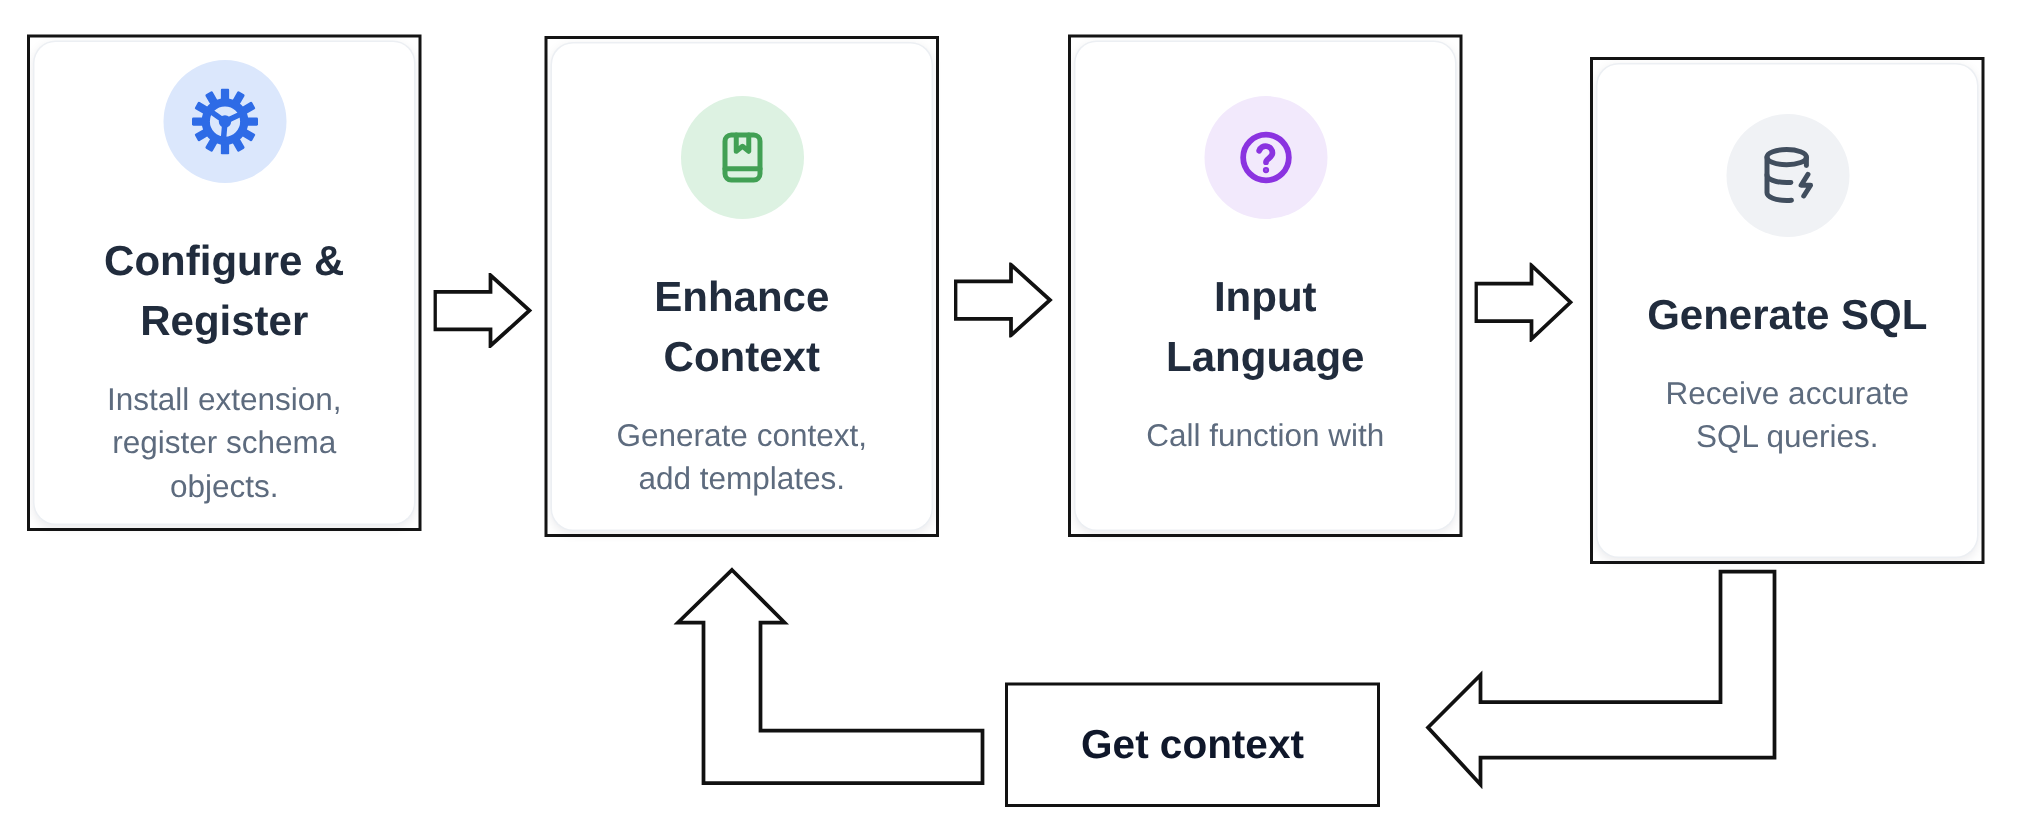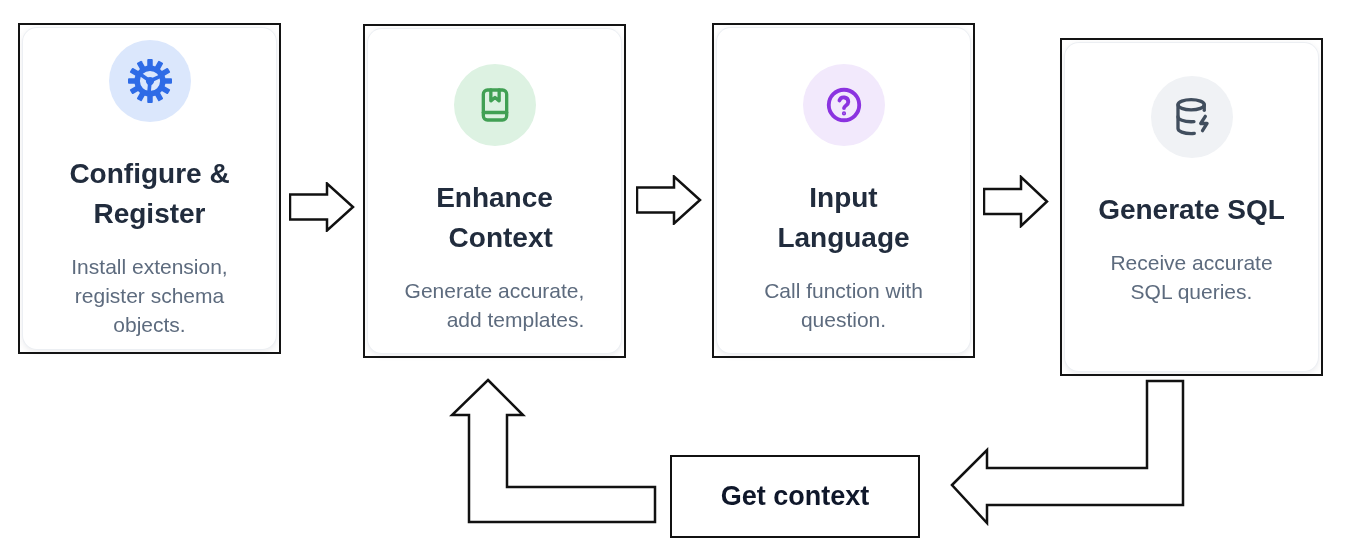--- a/index.html
+++ b/index.html
@@ -16,21 +16,21 @@
   .card-1{left:18px;top:23px;width:263px;height:331px;}
   .card-2{left:363px;top:24px;width:263px;height:334px;}
   .card-3{left:712px;top:23px;width:263px;height:335px;}
   .card-4{left:1060px;top:22px;width:263px;height:338px;margin-top:16px;}
   .card-inner{
     position:absolute;inset:3px;border-radius:14px;background:#ffffff;
     box-shadow:0 0 0 1px #eceff3, 0 2px 7px rgba(15,23,42,.10);
     display:flex;flex-direction:column;align-items:center;text-align:center;
   }
   .card-1 .card-inner{padding-top:12px;}
-  .card-2 .card-inner{padding-top:35px;text-align:right;}
+  .card-2 .card-inner{padding-top:35px;}
   .card-3 .card-inner{padding-top:36px;}
   .card-4 .card-inner{padding-top:33px;}
   .icon-circle{
     width:82px;height:82px;border-radius:50%;
     display:flex;align-items:center;justify-content:center;flex:0 0 auto;
   }
   .bg-blue{background:#dbe7fc;}
   .bg-green{background:#ddf2e2;}
   .bg-purple{background:#f2e9fc;}
   .bg-gray{background:#f0f2f5;}
@@ -105,42 +105,41 @@
           <rect x="5" y="3" width="14" height="18" rx="2.5"></rect>
           <line x1="5" y1="16.5" x2="19" y2="16.5"></line>
           <path d="M9.5 3v6.5l2.5-2 2.5 2V3"></path>
         </svg>
       </div>
       <div class="card-title">
         <div>Enhance</div>
         <div>Context</div>
       </div>
       <div class="card-desc">
-        <div>Generate accurate,</div>
+        <div>Generate context,</div>
         <div>add templates.</div>
       </div>
     </div>
   </div>
 
   <div class="card card-3">
     <div class="card-inner">
       <div class="icon-circle bg-purple">
         <svg width="42" height="42" viewBox="0 0 24 24" fill="none" stroke="#8b33e0" stroke-width="2.2" stroke-linecap="round" stroke-linejoin="round">
           <circle cx="12" cy="12" r="8.7"></circle>
           <path d="M9.4 9.4a2.6 2.6 0 0 1 5.05.87c0 1.73-2.45 2.3-2.45 3.5"></path>
           <circle cx="12" cy="16.8" r="0.4" fill="#8b33e0" stroke-width="1.6"></circle>
         </svg>
       </div>
       <div class="card-title">
         <div>Input</div>
         <div>Language</div>
       </div>
       <div class="card-desc">
         <div>Call function with</div>
-        <div>question.</div>
       </div>
     </div>
   </div>
 
   <div class="card card-4">
     <div class="card-inner">
       <div class="icon-circle bg-gray">
         <svg width="42" height="42" viewBox="0 0 24 24" fill="none" stroke="#414e5e" stroke-width="1.9" stroke-linecap="round" stroke-linejoin="round">
           <ellipse cx="11.5" cy="5" rx="7.5" ry="2.9"></ellipse>
           <path d="M4 5v13.6c0 1.6 3.35 2.9 7.5 2.9.62 0 1.23-.03 1.8-.09"></path>

